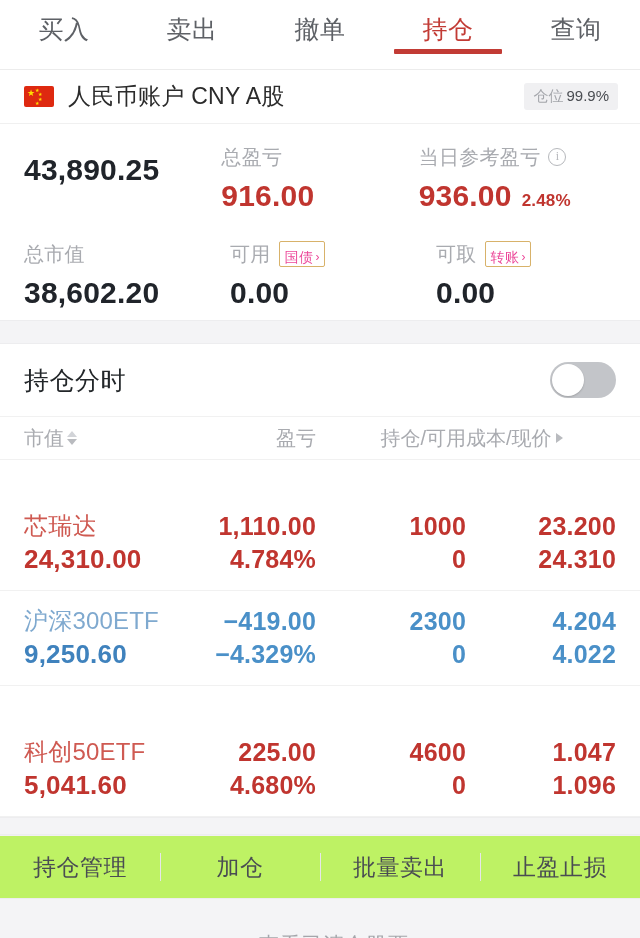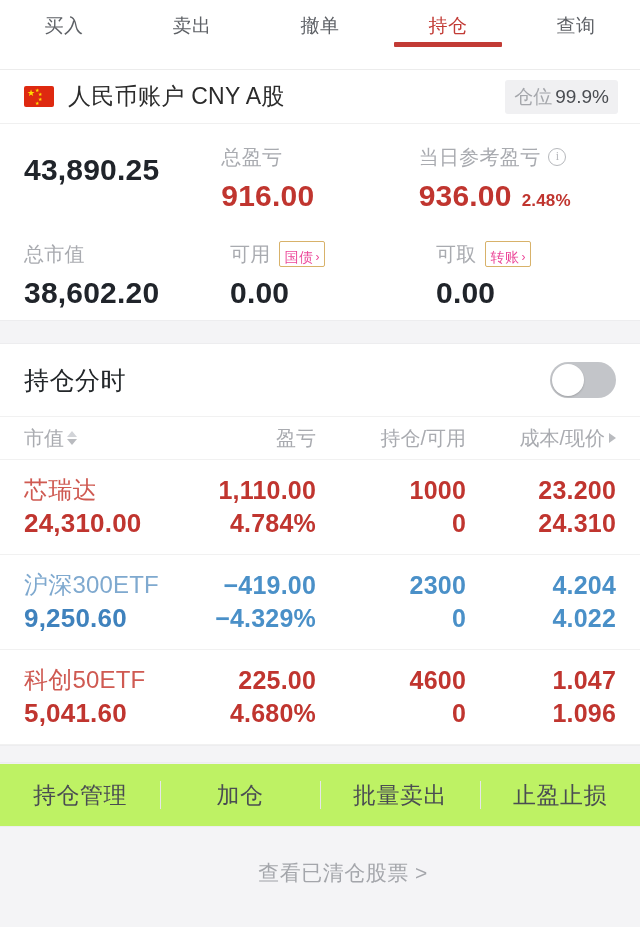--- a/index.html
+++ b/index.html
@@ -21,21 +21,21 @@
     display: flex;
     align-items: flex-start;
     height: 70px;
     background: #fff;
     border-bottom: 1px solid #ececec;
     box-sizing: border-box;
   }
   .tab {
     flex: 1;
     text-align: center;
-    font-size: 19px;
+    font-size: 25px;
     color: #5e6166;
     padding-top: 13px;
     position: relative;
     letter-spacing: 0.5px;
   }
   .tab .tab-underline {
     display: none;
   }
   .tab.active {
     color: #c23b35;
@@ -89,21 +89,21 @@
   .account-name {
     font-size: 23px;
     color: #2b2b2b;
     flex: 1;
     letter-spacing: 0.3px;
   }
   .pos-chip {
     background: #f0f0f2;
     border-radius: 3px;
     padding: 4px 9px;
-    font-size: 19px;
+    font-size: 15px;
     white-space: nowrap;
   }
   .pos-chip .chip-label { color: #a4a6ab; margin-right: 3px; }
   .pos-chip .chip-value { color: #4a4d52; }
 
   
   .summary {
     padding: 20px 0 10px 0;
     background: #fff;
   }
@@ -237,21 +237,21 @@
   }
   .th {
     font-size: 20px;
     color: #a9abb0;
     display: flex;
     align-items: center;
   }
   .th-mv { flex: 1; justify-content: flex-start; }
   .th-pl { width: 150px; justify-content: flex-end; }
   .th-qty { width: 150px; justify-content: flex-end; }
-  .th-cost { width: 150px; justify-content: flex-end; }
+  .th-cost { width: 150px; }
   .sort-arrows {
     display: inline-flex;
     flex-direction: column;
     margin-left: 3px;
     line-height: 0;
   }
   .sort-arrows .up {
     width: 0; height: 0;
     border-left: 5px solid transparent;
     border-right: 5px solid transparent;
@@ -294,21 +294,21 @@
     font-size: 26px;
     line-height: 34px;
     font-weight: bold;
     letter-spacing: 0.2px;
   }
   .c-pl .line1, .c-qty .line1, .c-cost .line1,
   .c-pl .line2, .c-qty .line2, .c-cost .line2 {
     font-weight: bold;
     font-size: 25px;
   }
-  .up-red .line1 { color: #cf5a52; }
+  .up-red .line1 { color: #cf5a52; margin-top: 36px; }
   .up-red .line2 { color: #c0352f; }
   .up-red.c-pl .line1, .up-red.c-pl .line2,
   .up-red.c-qty .line1, .up-red.c-qty .line2,
   .up-red.c-cost .line1, .up-red.c-cost .line2 { color: #c0352f; }
   .dn-blue .line1 { color: #7fa9cf; }
   .dn-blue .line2 { color: #3f82bd; }
   .dn-blue.c-pl .line1, .dn-blue.c-pl .line2,
   .dn-blue.c-qty .line1, .dn-blue.c-qty .line2,
   .dn-blue.c-cost .line1, .dn-blue.c-cost .line2 { color: #4a90c8; }
 

